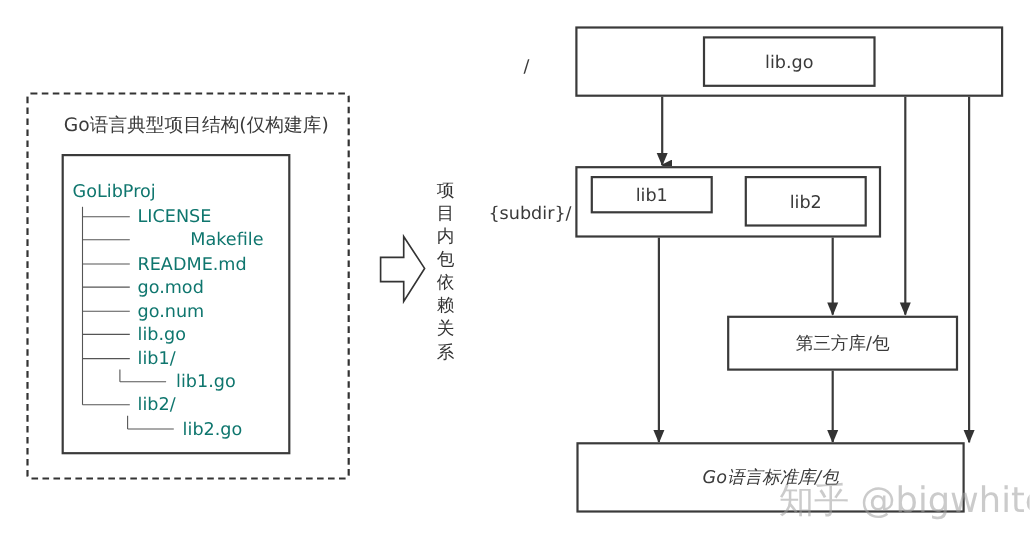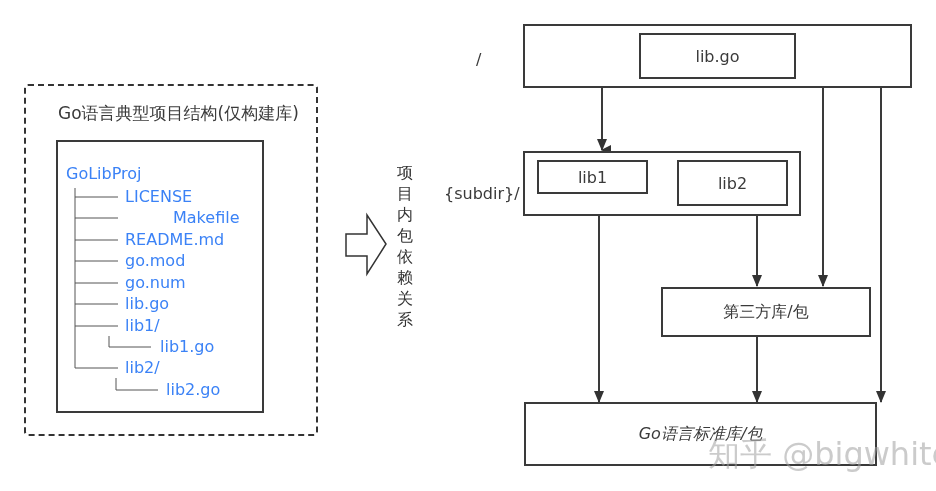--- a/index.html
+++ b/index.html
@@ -3,21 +3,21 @@
 <meta charset="utf-8">
 <style>
   html, body { margin:0; padding:0; background:#fff; }
   body { width:936px; height:491px; position:relative; overflow:hidden;
          font-family:"DejaVu Sans", "Liberation Sans", sans-serif; color:#3a3a3a; }
   .abs { position:absolute; }
   .dashed { border:2px dashed #333; border-radius:4px; box-sizing:border-box; }
   .solid { border:2px solid #3a3a3a; box-sizing:border-box; background:#fff; }
   .label { font-size:16px; color:#3a3a3a; white-space:nowrap; }
   .center { display:flex; align-items:center; justify-content:center; font-size:16px; }
-  .tree-item { position:absolute; font-size:16px; color:#3b82f6; white-space:nowrap; line-height:1; }
+  .tree-item { position:absolute; font-size:16px; color:#0f766e; white-space:nowrap; line-height:1; }
   .vtext { font-size:16px; line-height:21px; width:20px; text-align:center; color:#333; }
   .watermark { font-size:32px; color:rgba(160,160,160,0.55); white-space:nowrap; }
   svg { position:absolute; left:0; top:0; }
 </style>
 </head>
 <body>
 
 <div class="abs dashed" style="left:24px; top:84px; width:294px; height:352px;"></div>
 <div class="abs label" style="left:38px; top:102px; font-size:17px;margin-left:20px;">Go语言典型项目结构(仅构建库)</div>
 

